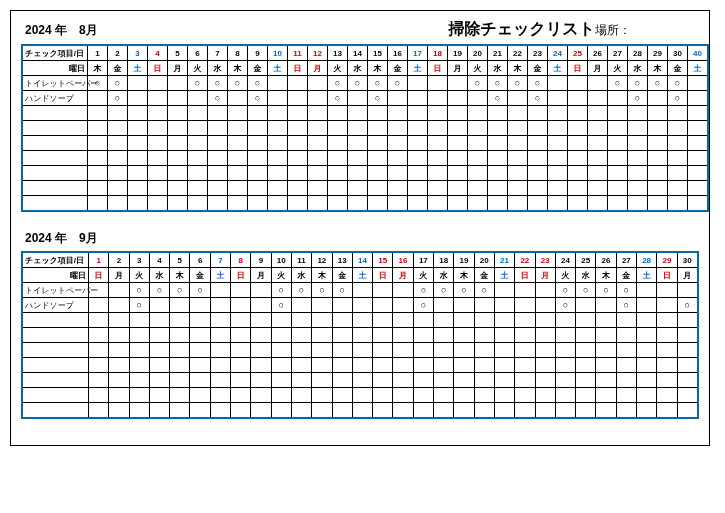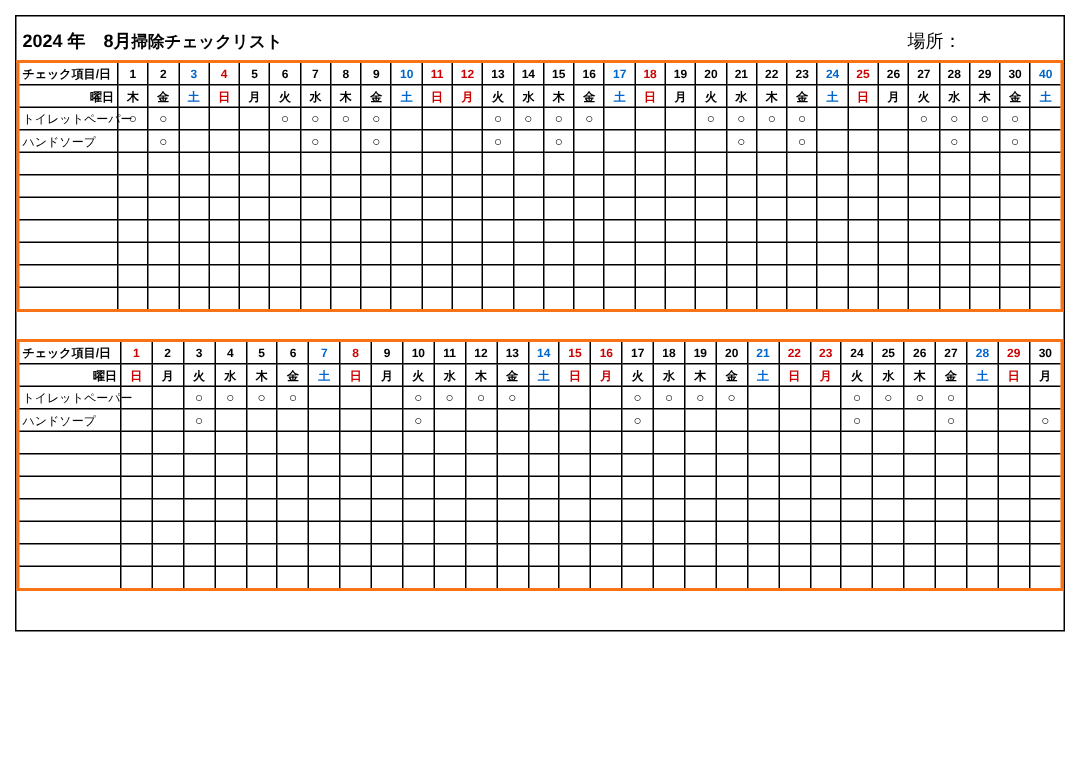--- a/index.html
+++ b/index.html
@@ -1,30 +1,30 @@
 <!DOCTYPE html>
 <html><head>
 <meta charset="utf-8">
 <style>
 body{margin:0;padding:10px;font-family:sans-serif;background:#fff;font-size:9px}
-.page{border:1px solid #000;padding:8px 0;width:700px;box-sizing:border-box}
+.page{border:1px solid #000;padding:8px 10px;width:700px;box-sizing:border-box}
 .section{margin-bottom:18px}
 .header{display:flex;align-items:baseline;margin-bottom:4px;padding:0 4px}
 .year-month{font-size:12px;font-weight:bold}
-.title{font-size:11px;font-weight:bold;flex:1;text-align:left}
+.title{font-size:16px;font-weight:bold;flex:1;text-align:right}
 .location{font-size:12px;font-weight:normal;min-width:100px}
 table{border-collapse:collapse;width:100%;table-layout:fixed}
 th,td{border:1px solid #000;padding:0;height:14px;text-align:center;font-size:8px}
 th.label-col,td.label-col{width:62px;text-align:left;padding-left:2px;font-size:8px;white-space:nowrap}
 th.day-col,td.day-col{width:19px}
 .blue{color:#0066cc}
 .red{color:#cc0000}
 .circle{font-size:9px}
 tbody tr{height:15px}
-.outer{border:2px solid #f97316}
+.outer{border:2px solid #0369a1}
 </style>
 </head>
 <body>
 
 <div class="page" id="page">
     <div class="section">
       <div class="header">
         <span class="year-month">2024 年　8月</span>
         <span class="title">掃除チェックリスト</span>
         <span class="location">場所：</span>
@@ -404,20 +404,25 @@
             <td class="day-col"></td>
             <td class="day-col"></td>
             <td class="day-col"></td>
             <td class="day-col"></td>
             <td class="day-col"></td>
           </tr>
         </tbody>
       </table>
     </div>
     <div class="section">
+      <div class="header">
+        <span class="year-month">2024 年　9月</span>
+        <span class="title"></span>
+        <span class="location"></span>
+      </div>
       <table class="outer">
         <thead>
           <tr>
             <th class="label-col">チェック項目/日</th>
             <th class="day-col red">1</th>
             <th class="day-col ">2</th>
             <th class="day-col ">3</th>
             <th class="day-col ">4</th>
             <th class="day-col ">5</th>
             <th class="day-col ">6</th>

